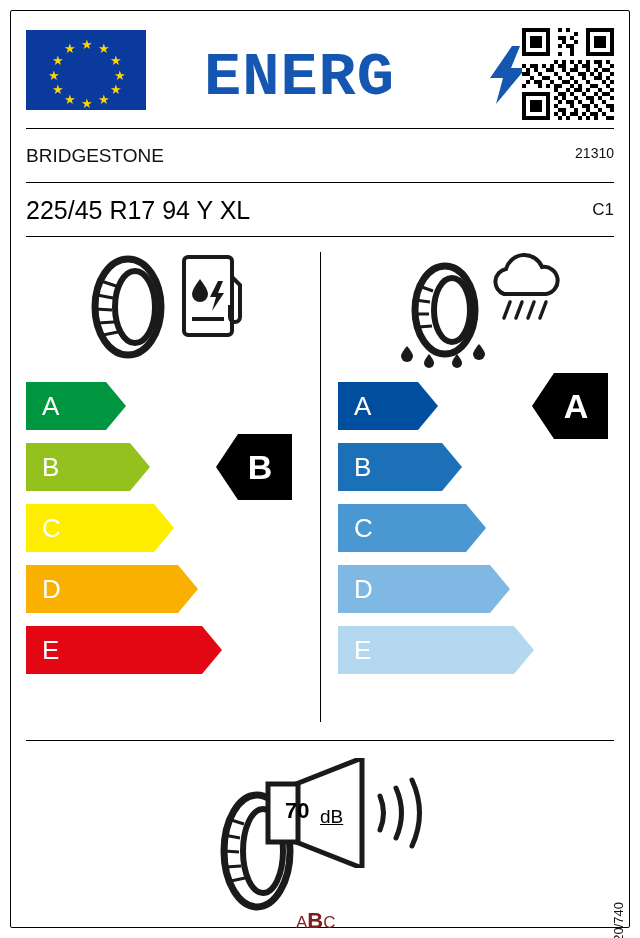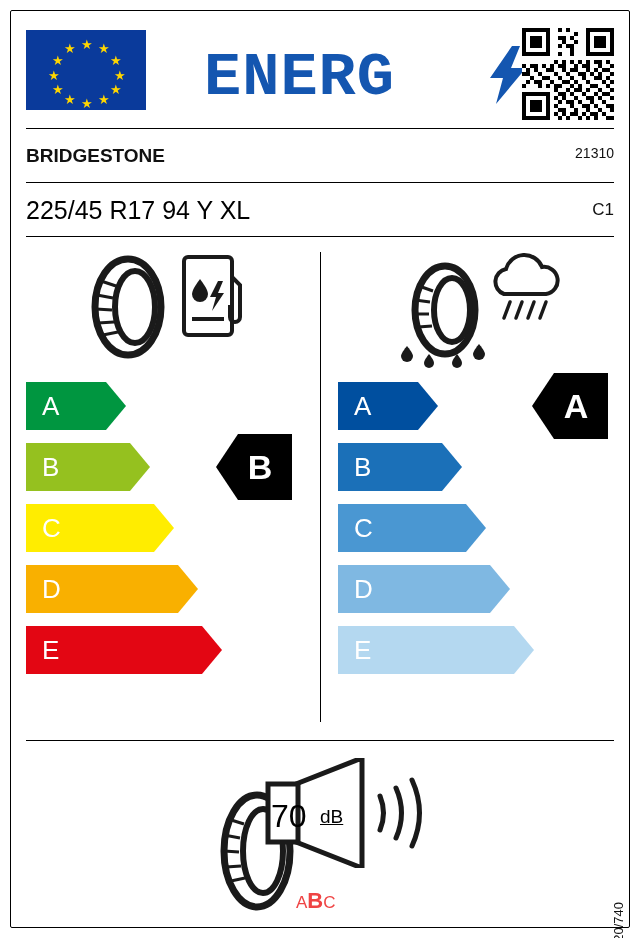--- a/index.html
+++ b/index.html
@@ -32,21 +32,21 @@
     position:absolute;left:464px;top:18px;width:36px;height:58px;
   }
   .qr{
     position:absolute;right:0;top:0;width:92px;height:92px;
   }
 
   
   .rule{position:absolute;left:26px;width:588px;height:1px;background:#000;}
 
   .brand{
-    position:absolute;left:26px;top:145px;font-size:19px;font-weight:bold;color:#111;
+    position:absolute;left:26px;top:145px;font-size:19px;font-weight:normal;color:#111;
   }
   .code{
     position:absolute;right:26px;top:145px;font-size:14px;color:#111;text-align:right;
   }
   .size{
     position:absolute;left:26px;top:196px;font-size:25px;color:#000000;
   }
   .cls{
     position:absolute;right:26px;top:200px;font-size:17px;color:#111;
   }
@@ -86,24 +86,24 @@
   }
   .result .rletter{
     position:absolute;left:0;top:0;width:100%;height:100%;
     display:flex;align-items:center;justify-content:center;
     color:#fff;font-size:34px;font-weight:bold;padding-left:12px;box-sizing:border-box;
   }
 
   
   .noise{position:absolute;left:0;top:740px;width:640px;height:190px;}
   .db{
-    position:absolute;font-size:32px;font-weight:normal;color:#000;
+    position:absolute;font-size:22px;font-weight:bold;color:#000;padding-left:14px;
   }
   .dbunit{position:absolute;font-size:19px;color:#000;text-decoration:underline;}
-  .abc{position:absolute;font-size:17px;color:#ef4444;}
+  .abc{position:absolute;font-size:17px;color:#7f1d1d;margin-top:20px;}
   .abc b{font-size:22px;}
 
   .vertdate{
     position:absolute;right:14px;bottom:36px;
     font-size:13px;color:#111;
     transform:rotate(-90deg);transform-origin:100% 100%;
     white-space:nowrap;
   }
 </style>
 </head>

